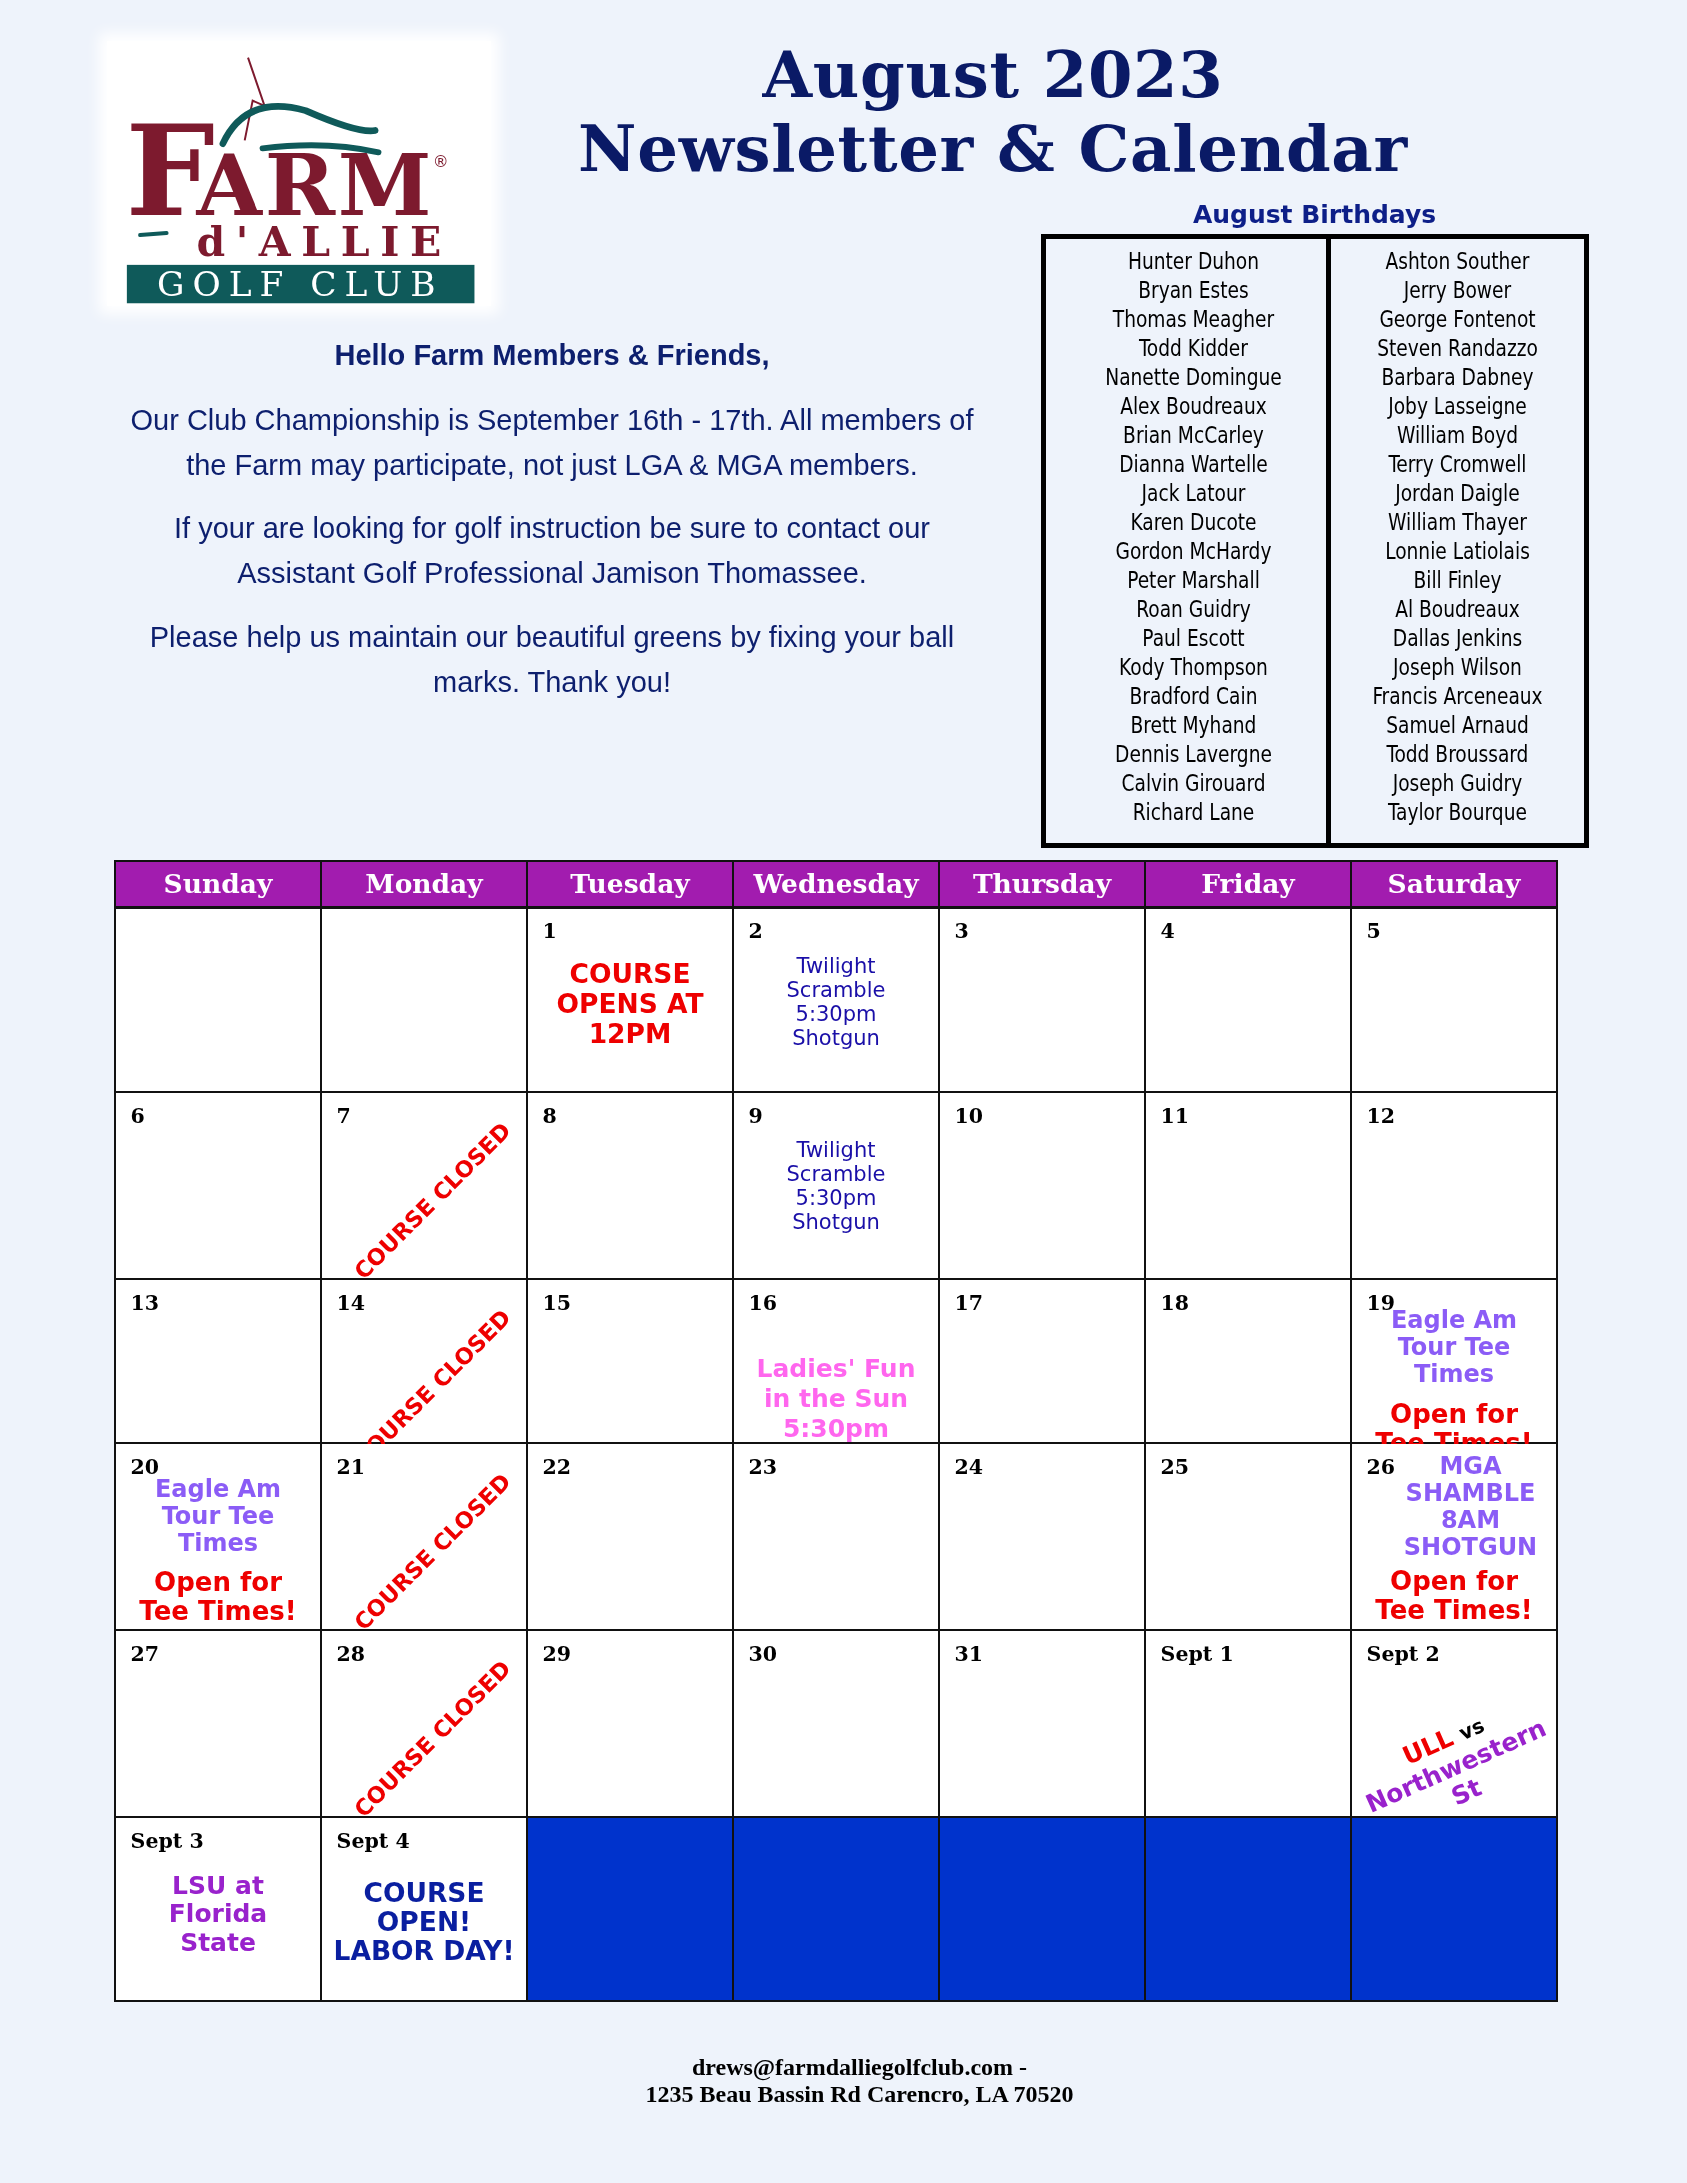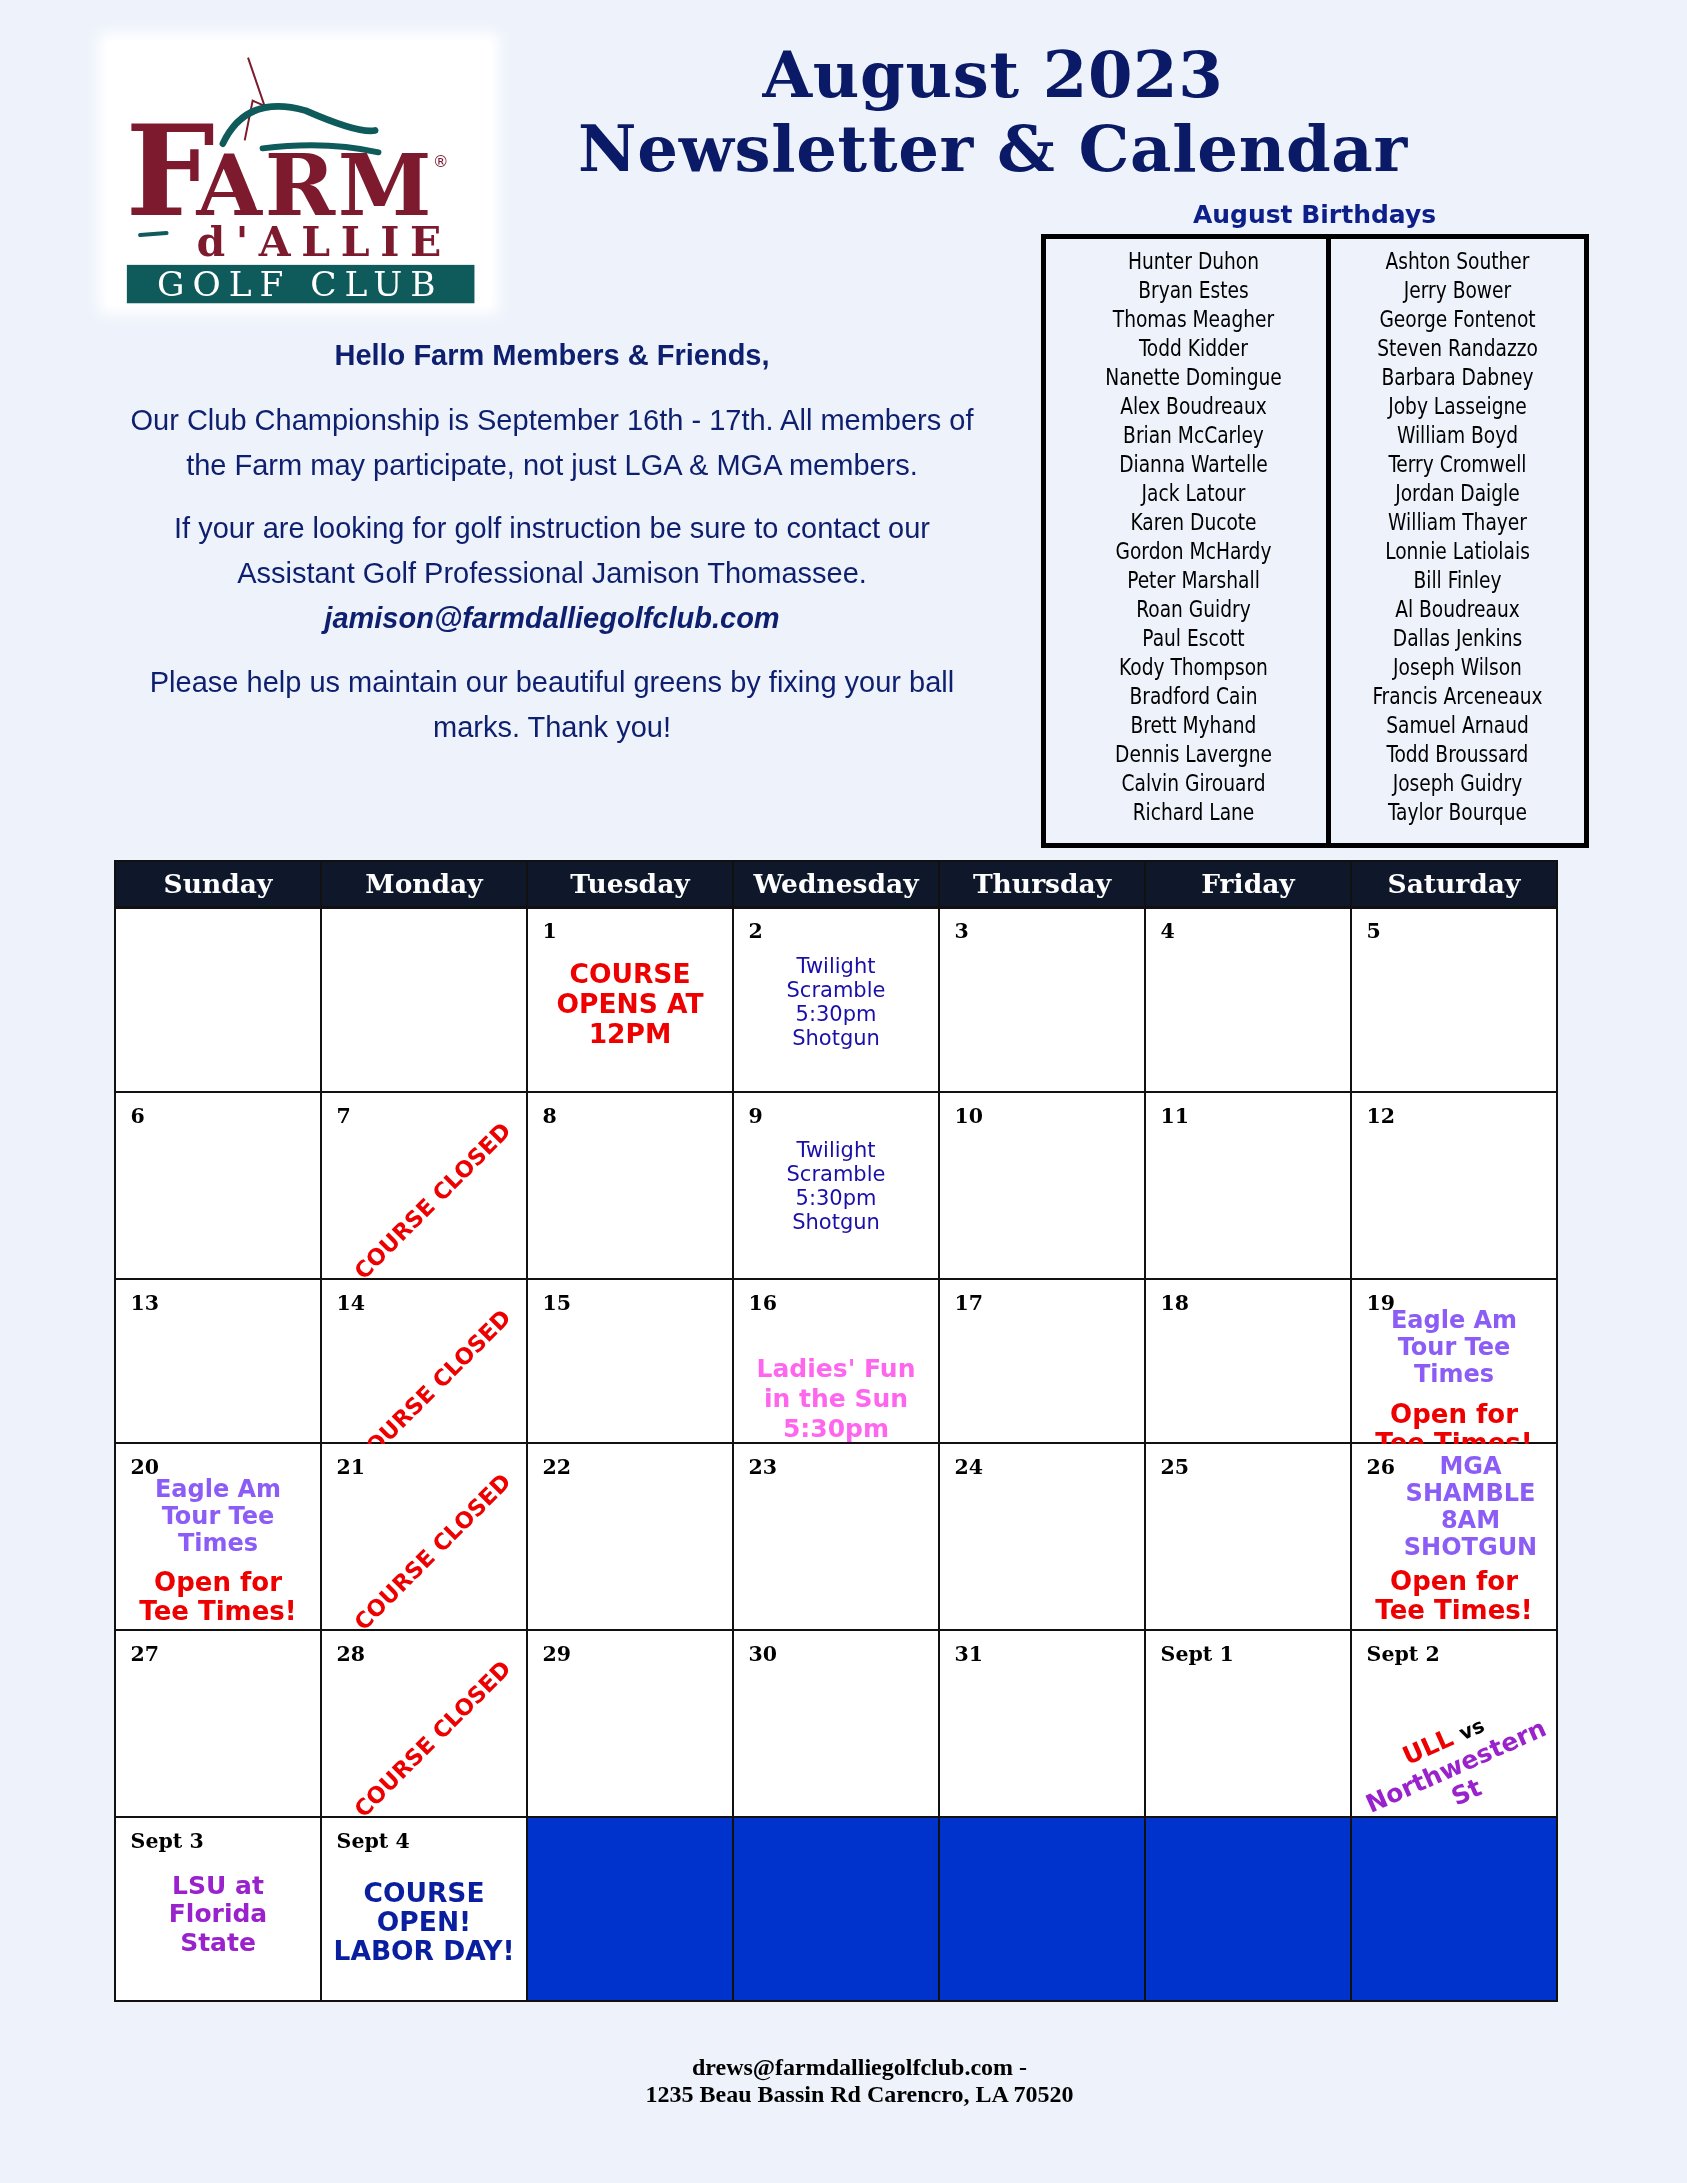--- a/index.html
+++ b/index.html
@@ -62,21 +62,21 @@
   }
 
   
   .calendar {
     position: absolute; left: 114px; top: 860px; width: 1444px;
     border: 2.6px solid #111;
     border-collapse: collapse;
     table-layout: fixed;
   }
   .calendar th {
-    background: #0f172a; color: #fff;
+    background: #a21caf; color: #fff;
     font-family: "DejaVu Serif", serif; font-weight: bold;
     font-size: 26.5px; height: 46px;
     border: 2px solid #111; border-bottom-width: 3.3px;
   }
   .calendar td {
     background: #fff; border: 2px solid #111;
     vertical-align: top; position: relative; height: 185px;
     padding: 0;
   }
   .calendar tr.r1 td { height: 185px; }
@@ -152,21 +152,20 @@
 <div class="title">
   <div>August 2023</div>
   <div>Newsletter &amp; Calendar</div>
 </div>
 
 <div class="intro">
   <div class="greeting">Hello Farm Members &amp; Friends,</div>
   <div class="para">Our Club Championship is September 16th - 17th. All members of the Farm may participate, not just LGA &amp; MGA members.</div>
   <div class="para">
     <span>If your are looking for golf instruction be sure to contact our Assistant Golf Professional Jamison Thomassee.</span>
-    <span class="email">jamison@farmdalliegolfclub.com</span>
   </div>
   <div class="para">Please help us maintain our beautiful greens by fixing your ball marks. Thank you!</div>
 </div>
 
 <div class="bday-title">August Birthdays</div>
 <div class="bday-col left">
   <div>Hunter Duhon</div>
   <div>Bryan Estes</div>
   <div>Thomas Meagher</div>
   <div>Todd Kidder</div>

